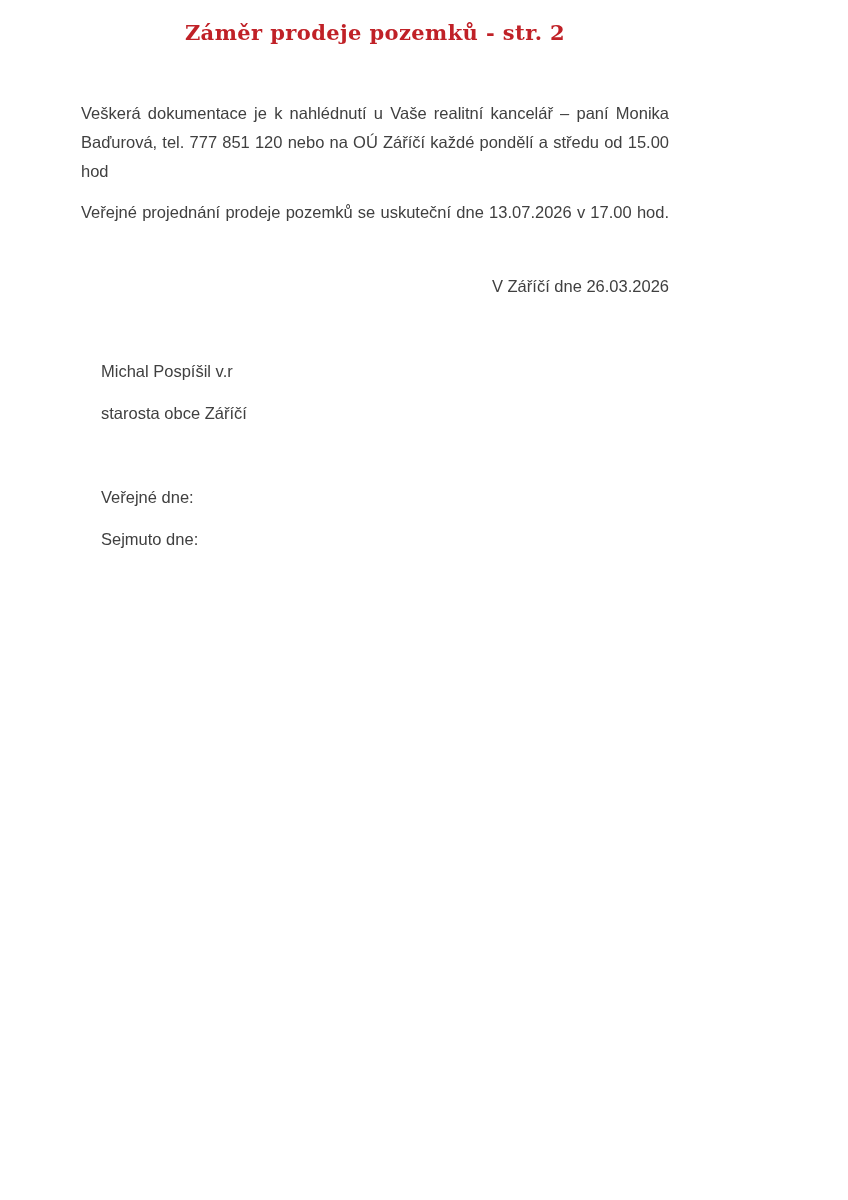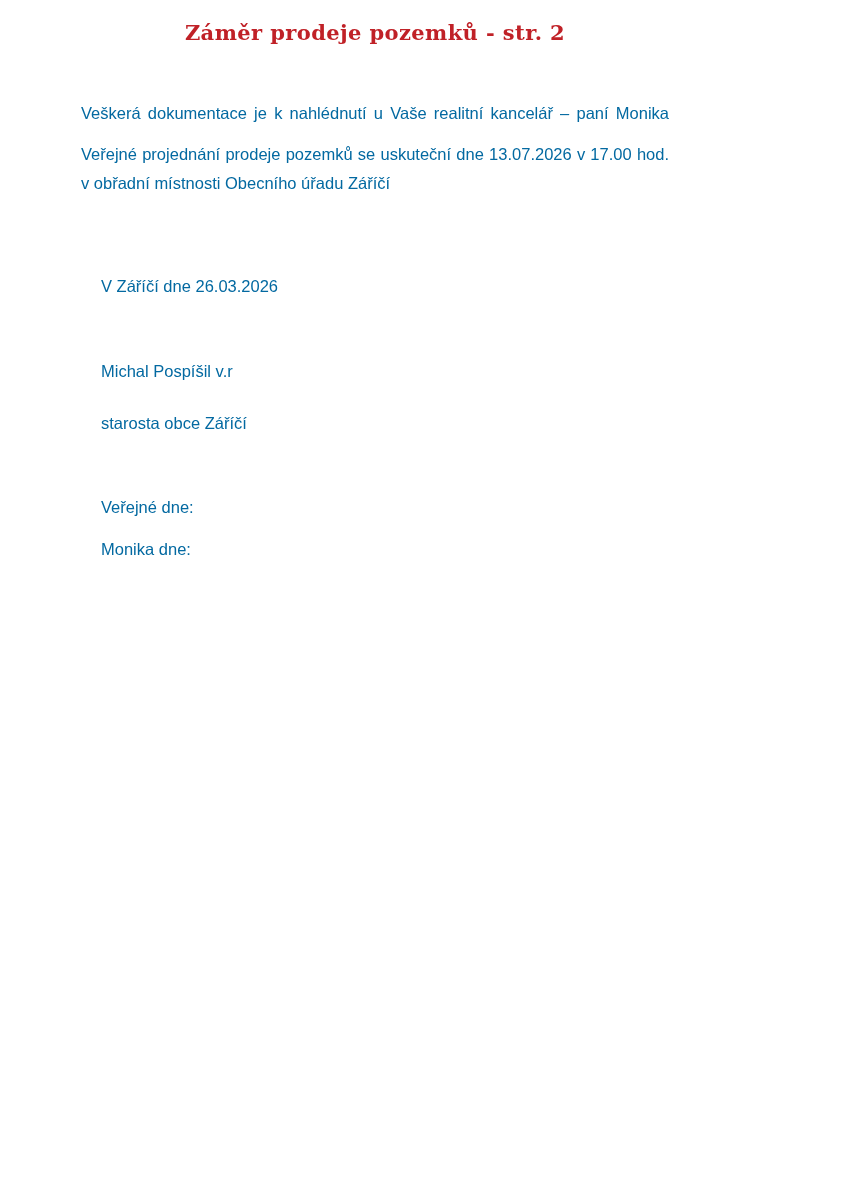--- a/index.html
+++ b/index.html
@@ -23,58 +23,58 @@
   .doc-title {
     font-family: "DejaVu Serif", serif;
     font-weight: bold;
     font-size: 21px;
     letter-spacing: 0.4px;
     color: #c02127;
     text-align: center;
     margin: 6px 0 0 0;
   }
   .body-text {
-    color: #0369a1;
+    color: #404040;
     font-size: 16.5px;
     line-height: 29px;
   }
   .para { margin: 0; }
   .para-documentation { margin-top: 54px; }
   .para-hearing { margin-top: 12px; }
   .line { white-space: normal; }
   .line.just {
     text-align: justify;
     text-align-last: justify;
   }
   .indented { padding-left: 20px; }
-  .place-date-line { margin-top: 74px; }
+  .place-date-line { margin-top: 45px; text-align: right; }
   .signatory-name-line { margin-top: 56px; }
-  .signatory-role-line { margin-top: 23px; }
+  .signatory-role-line { margin-top: 13px; }
   .posted-line { margin-top: 55px; }
   .removed-line { margin-top: 13px; }
 </style>
 </head>
 <body>
 
 <div class="page">
 
   <h1 class="doc-title">Záměr prodeje pozemků - str. 2</h1>
 
   <div class="para para-documentation body-text">
     <div class="line just">Veškerá dokumentace je k nahlédnutí u Vaše realitní kancelář – paní Monika</div>
+    <div class="line just">Baďurová, tel. 777 851 120 nebo na OÚ Záříčí každé pondělí a středu od 15.00 hod</div>
   </div>
 
   <div class="para para-hearing body-text">
     <div class="line just">Veřejné projednání prodeje pozemků se uskuteční dne 13.07.2026 v 17.00 hod.</div>
-    <div class="line">v obřadní místnosti Obecního úřadu Záříčí</div>
   </div>
 
   <div class="body-text indented place-date-line">V Záříčí dne 26.03.2026</div>
 
   <div class="body-text indented signatory-name-line">Michal Pospíšil v.r</div>
 
   <div class="body-text indented signatory-role-line">starosta obce Záříčí</div>
 
   <div class="body-text indented posted-line">Veřejné dne:</div>
 
-  <div class="body-text indented removed-line">Monika dne:</div>
+  <div class="body-text indented removed-line">Sejmuto dne:</div>
 
 </div>
 
 </body></html>

